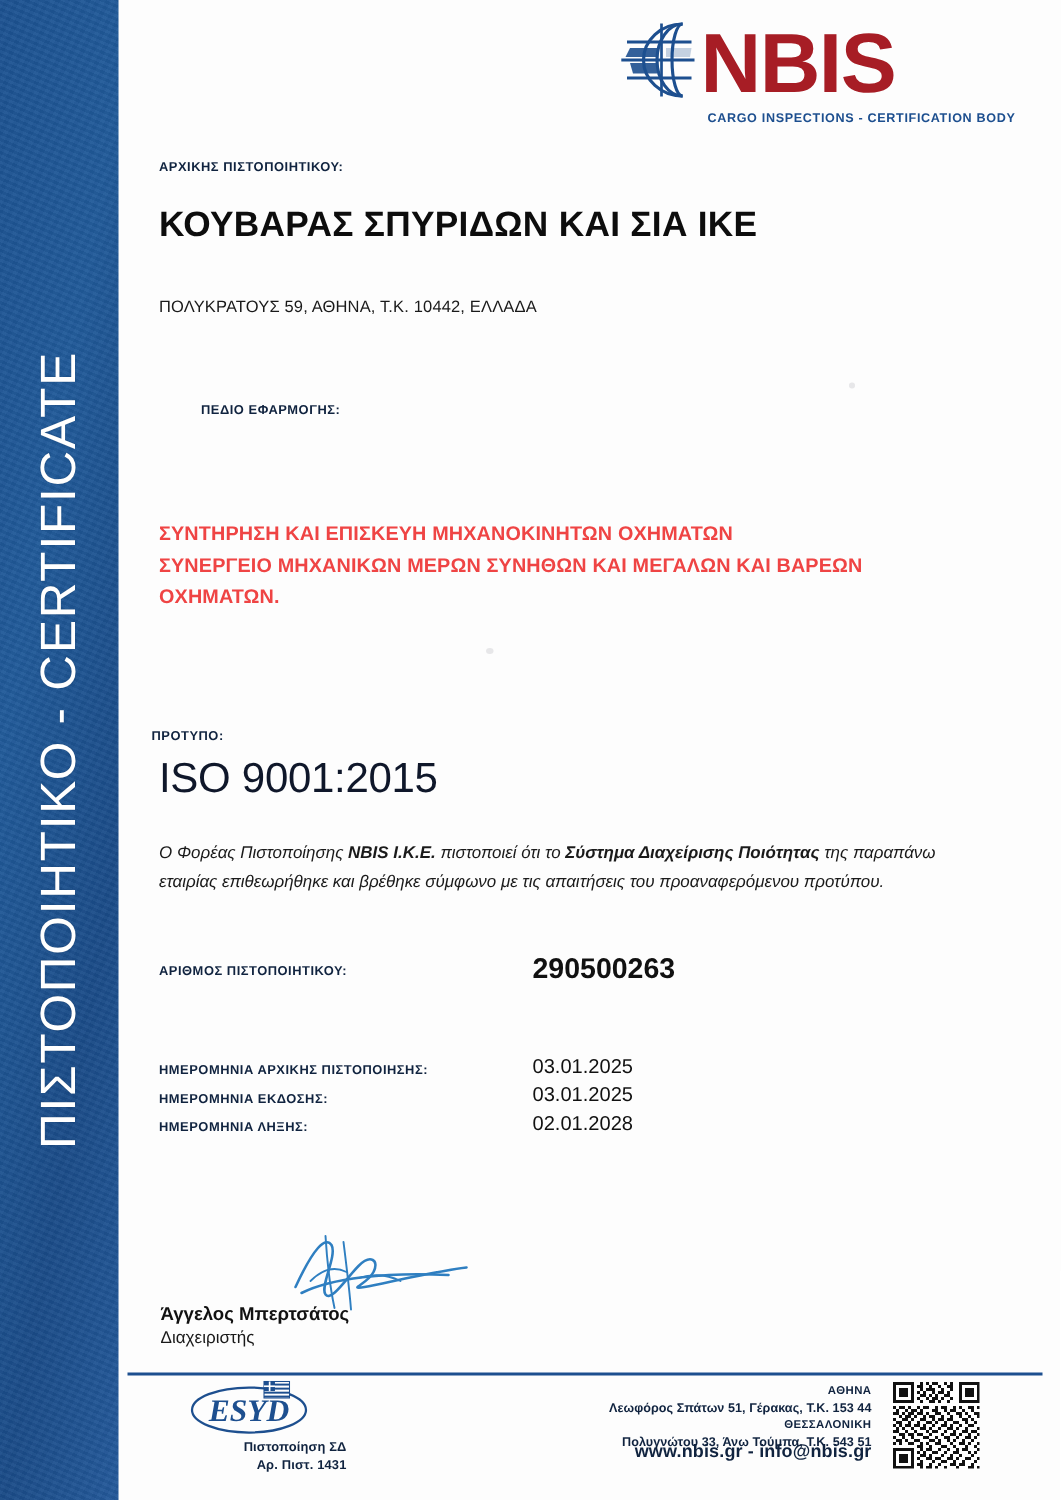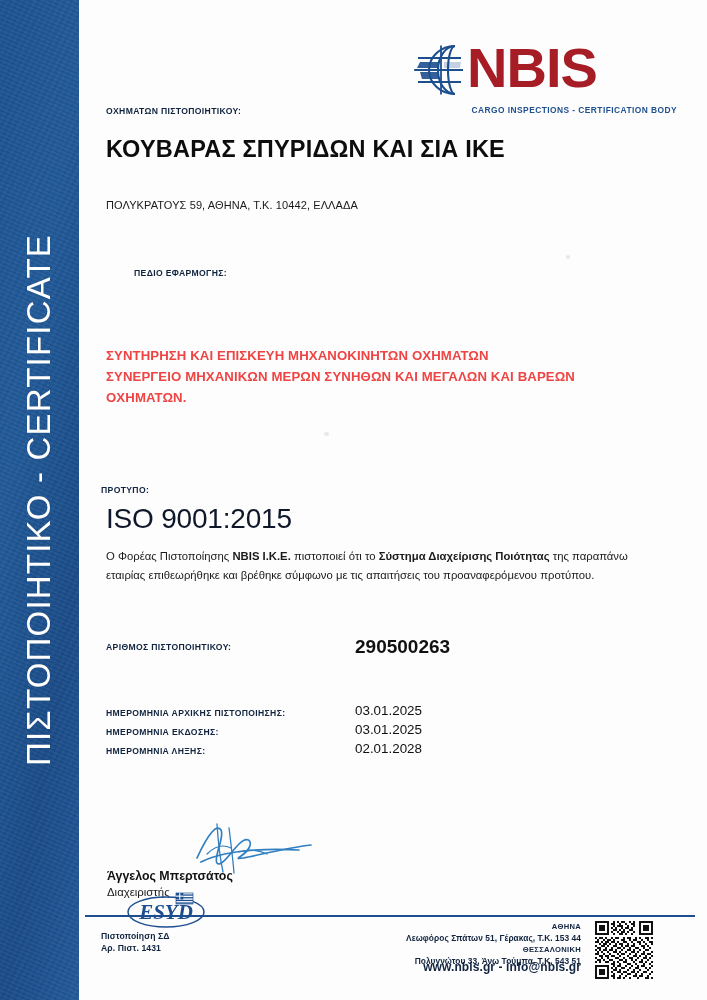--- a/index.html
+++ b/index.html
@@ -70,23 +70,22 @@
   
   #logo-block {
     position: absolute;
     right: 28px;
     top: 8px;
     width: 268px;
     height: 86px;
   }
   #logo-row {
     display: flex;
-    align-items: flex-start;
+    align-items: flex-end;
     height: 62px;
-    margin-top: 32px;
   }
   #globe-icon {
     width: 60px;
     height: 60px;
     flex: 0 0 60px;
     margin-right: -4px;
   }
   #logo-word {
     font-size: 56px;
     font-weight: 700;
@@ -192,23 +191,23 @@
     position: absolute;
     left: 6px;
     top: 915px;
     width: 610px;
     height: 2px;
     background: #1d4f8f;
   }
   #esyd-block {
     position: absolute;
     left: 22px;
-    top: 892px;
+    top: 920px;
     width: 130px;
-    text-align: left;
+    text-align: right;
   }
   #esyd-mark { width: 92px; height: 38px; display:block; margin: 0 auto; }
   .esyd-cap {
     font-size: 8.6px;
     font-weight: 700;
     color: #10233f;
     line-height: 12px;
     letter-spacing: .1px;
   }
   #footer-address {
@@ -282,35 +281,35 @@
           </g>
           <path d="M9 22 L27 22 L27 28 L6 28 Z" fill="#1d4f8f" opacity=".9"></path>
           <path d="M9 32 L27 32 L27 39 L11 39 Z" fill="#1d4f8f" opacity=".9"></path>
           <path d="M33 22 L50 22 L49 28 L33 28 Z" fill="#1d4f8f" opacity=".25"></path>
         </svg>
         <div id="logo-word">NBIS</div>
       </div>
       <div id="logo-tagline">CARGO INSPECTIONS - CERTIFICATION BODY</div>
     </div>
 
-    <div class="label" style="left:27px; top:106px;">ΟΧΗΜΑΤΩΝ ΠΙΣΤΟΠΟΙΗΤΙΚΟΥ:</div>
+    <div class="label" style="left:27px; top:106px;">ΑΡΧΙΚΗΣ ΠΙΣΤΟΠΟΙΗΤΙΚΟΥ:</div>
     <div class="big-name" style="left:27px; top:136px;">ΚΟΥΒΑΡΑΣ ΣΠΥΡΙΔΩΝ ΚΑΙ ΣΙΑ ΙΚΕ</div>
     <div class="address-line" style="left:27px; top:174px;">ΠΟΛΥΚΡΑΤΟΥΣ 59, ΑΘΗΝΑ, Τ.Κ. 10442, ΕΛΛΑΔΑ</div>
 
     <div class="label" style="left:27px; top:268px;margin-left:28px;">ΠΕΔΙΟ ΕΦΑΡΜΟΓΗΣ:</div>
     <div class="scope-text" style="left:27px; top:345px;">
       <div>ΣΥΝΤΗΡΗΣΗ ΚΑΙ ΕΠΙΣΚΕΥΗ ΜΗΧΑΝΟΚΙΝΗΤΩΝ ΟΧΗΜΑΤΩΝ</div>
       <div>ΣΥΝΕΡΓΕΙΟ ΜΗΧΑΝΙΚΩΝ ΜΕΡΩΝ ΣΥΝΗΘΩΝ ΚΑΙ ΜΕΓΑΛΩΝ ΚΑΙ ΒΑΡΕΩΝ</div>
       <div>ΟΧΗΜΑΤΩΝ.</div>
     </div>
 
     <div class="label" style="left:22px; top:485px;">ΠΡΟΤΥΠΟ:</div>
     <div id="iso-standard" style="left:27px; top:503px;">ISO 9001:2015</div>
 
-    <div id="statement" style="left:27px; top:547px;">
+    <div id="statement" style="left:27px; top:560px;font-style:italic;">
       <span>Ο Φορέας Πιστοποίησης </span><b>NBIS I.K.E.</b><span> πιστοποιεί ότι το </span><b>Σύστημα Διαχείρισης Ποιότητας</b><span> της παραπάνω εταιρίας επιθεωρήθηκε και βρέθηκε σύμφωνο με τις απαιτήσεις του προαναφερόμενου προτύπου.</span>
     </div>
 
     <div class="label" style="left:27px; top:642px;">ΑΡΙΘΜΟΣ ΠΙΣΤΟΠΟΙΗΤΙΚΟΥ:</div>
     <div class="value bold" style="left:276px; top:636px;">290500263</div>
 
     <div class="label" style="left:27px; top:708px;">ΗΜΕΡΟΜΗΝΙΑ ΑΡΧΙΚΗΣ ΠΙΣΤΟΠΟΙΗΣΗΣ:</div>
     <div class="value" style="left:276px; top:703px;">03.01.2025</div>
 
     <div class="label" style="left:27px; top:727px;">ΗΜΕΡΟΜΗΝΙΑ ΕΚΔΟΣΗΣ:</div>

